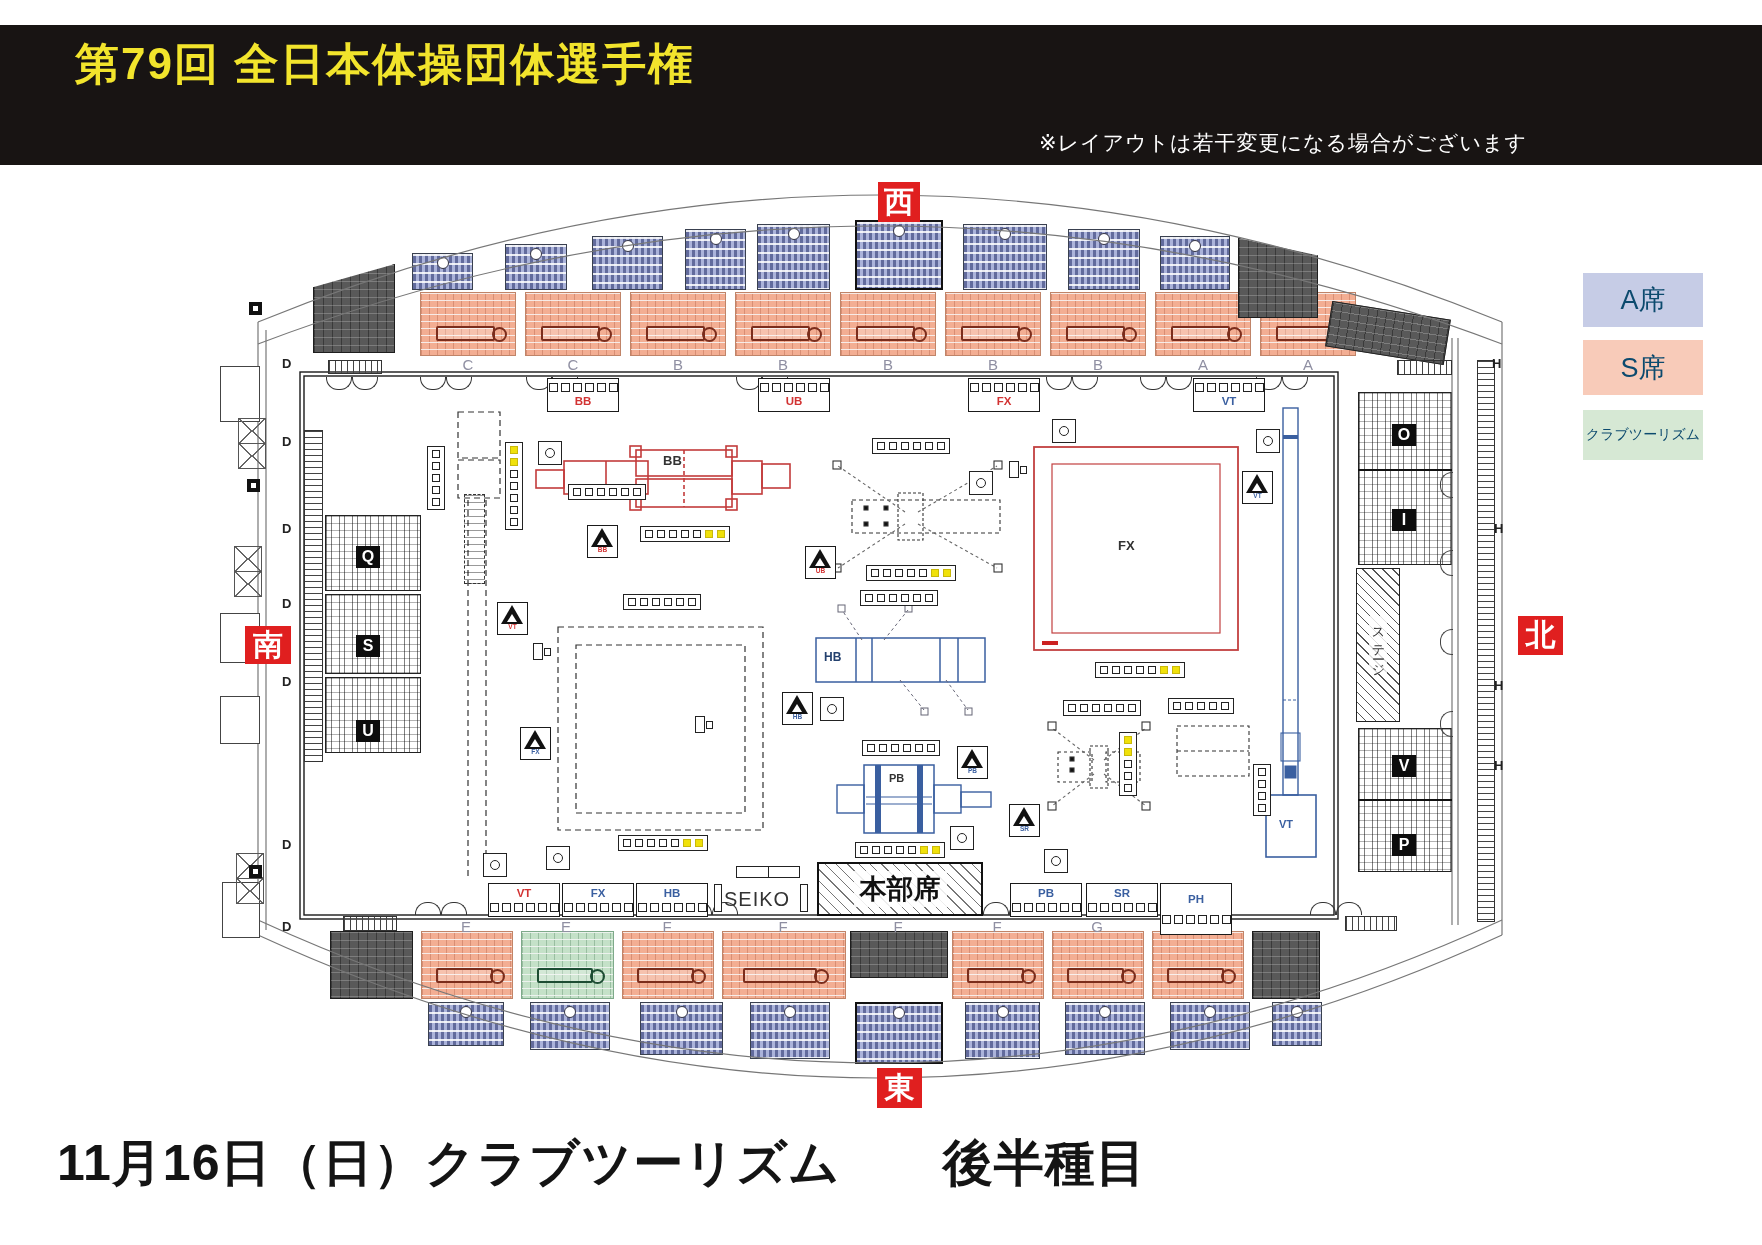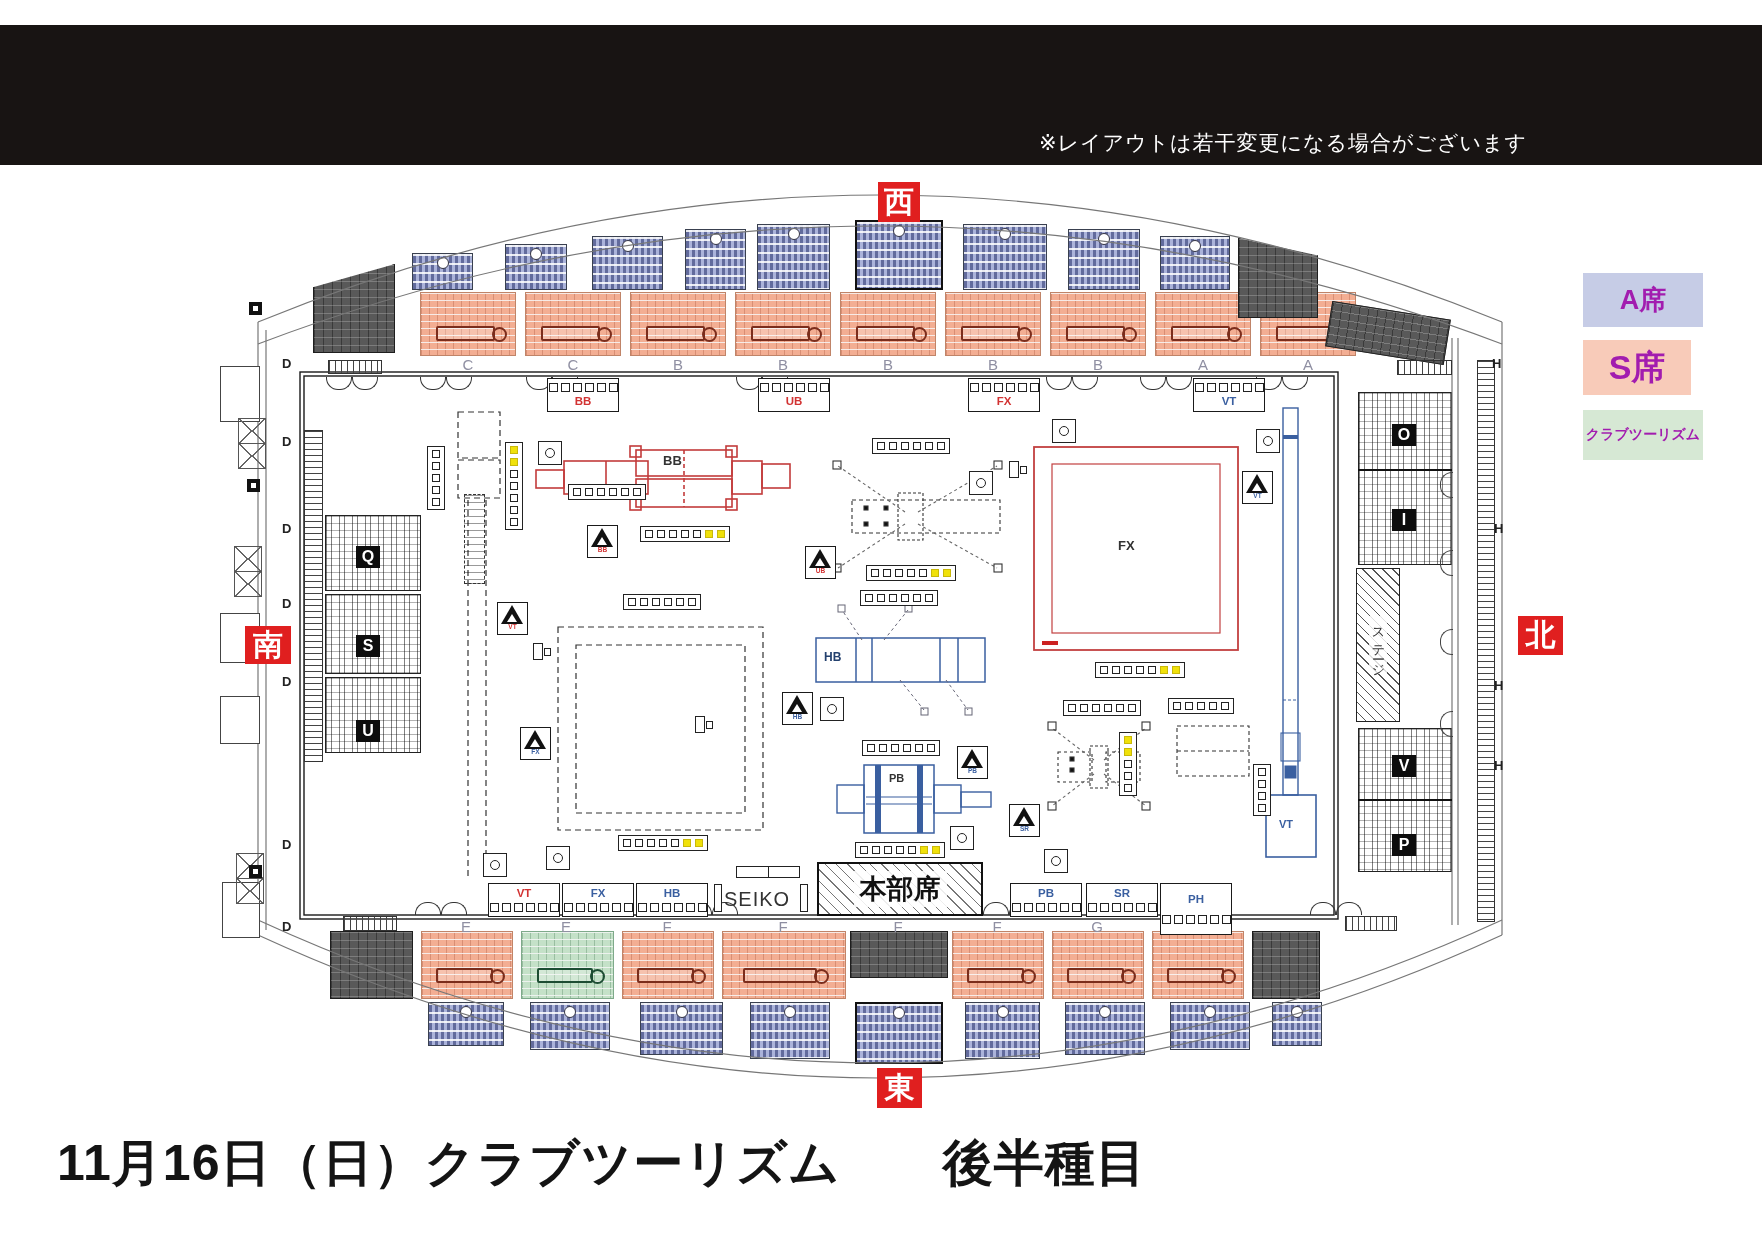--- a/index.html
+++ b/index.html
@@ -7,21 +7,21 @@
        font-family:"Liberation Sans","DejaVu Sans",sans-serif;}
   
   .banner{position:absolute;left:0;top:25px;width:1762px;height:140px;background:#181413;}
   .title{position:absolute;left:75px;color:#f2e42c;font-size:44px;font-weight:bold;letter-spacing:2px;white-space:nowrap;}
   .title.l1{top:10px;} .title.l2{top:66px;}
   .note{position:absolute;right:235px;bottom:8px;color:#ffffff;font-size:21px;letter-spacing:1px;}
   
   .caption{position:absolute;left:57px;top:1130px;font-size:50px;font-weight:bold;color:#141414;letter-spacing:1px;white-space:nowrap;}
   .dir{position:absolute;background:#e01f1f;color:#fff;display:flex;align-items:center;justify-content:center;
        font-size:30px;font-weight:bold;z-index:30;}
-  .legend-item{position:absolute;left:1583px;width:120px;display:flex;align-items:center;justify-content:center;color:#a21caf;z-index:30;font-weight:bold;}
+  .legend-item{position:absolute;left:1583px;width:120px;display:flex;align-items:center;justify-content:center;color:#0c4a6e;z-index:30;}
   
   .sec{position:absolute;box-sizing:border-box;}
   .sec-salmon{background:#f3ae93;border:1px solid #c08468;
     background-image:repeating-linear-gradient(rgba(255,255,255,.85) 0 1px,transparent 1px 7px),
       repeating-linear-gradient(90deg,rgba(146,60,36,.28) 0 1px,transparent 1px 8px),
       repeating-linear-gradient(rgba(146,60,36,.45) 0 1px,transparent 1px 7px);}
   .sec-green{background:#c4e1c8;border:1px solid #7ea98a;
     background-image:repeating-linear-gradient(rgba(255,255,255,.85) 0 1px,transparent 1px 7px),
       repeating-linear-gradient(90deg,rgba(25,85,45,.25) 0 1px,transparent 1px 8px),
       repeating-linear-gradient(rgba(25,85,45,.4) 0 1px,transparent 1px 7px);}
@@ -93,20 +93,21 @@
   .al-pb{left:889px;top:772px;font-size:11px;}
   .al-vt{left:1279px;top:818px;font-size:11px;color:#3a5fa0;}
   svg.lines{position:absolute;left:0;top:0;z-index:1;pointer-events:none;}
 </style>
 </head>
 <body>
 
 <div id="app">
 
   <div class="banner">
+    <div class="title l1">第79回 全日本体操団体選手権</div>
     <div class="note">※レイアウトは若干変更になる場合がございます</div>
   </div>
 
   <div id="plan" style="position:absolute;left:0;top:0;width:1762px;height:1245px;">
 
     <svg class="lines" width="1762" height="1245" viewBox="0 0 1762 1245">
 
       <g stroke="#777" stroke-width="1.2" fill="none">
         <path d="M 258,322 Q 880,68 1502,322"></path>
         <path d="M 258,344 Q 880,108 1502,344"></path>
@@ -712,18 +713,18 @@
       <div class="cam" style="left: 483px; top: 853px;"></div>
       <div class="cam" style="left: 546px; top: 846px;"></div>
       <div class="mic" style="left: 533px; top: 643px;"></div>
       <div class="mic" style="left: 1009px; top: 461px;"></div>
       <div class="mic" style="left: 695px; top: 716px;"></div>
       <div class="dir" style="left: 878px; top: 182px; width: 42px; height: 40px;">西</div>
       <div class="dir" style="left: 245px; top: 626px; width: 46px; height: 38px;">南</div>
       <div class="dir" style="left: 1518px; top: 616px; width: 45px; height: 39px;">北</div>
       <div class="dir" style="left: 877px; top: 1068px; width: 45px; height: 40px;">東</div>
       <div class="legend-item" style="left: 1583px; top: 273px; width: 120px; height: 54px; background: rgb(198, 204, 230); font-size: 27px;">A席</div>
-      <div class="legend-item" style="left: 1583px; top: 340px; width: 108px; height: 55px; background: rgb(248, 203, 185); font-size: 34px;">S席</div>
+      <div class="legend-item" style="left: 1583px; top: 340px; width: 120px; height: 55px; background: rgb(248, 203, 185); font-size: 27px;">S席</div>
       <div class="legend-item" style="left: 1583px; top: 410px; width: 120px; height: 50px; background: rgb(214, 232, 212); font-size: 14px;">クラブツーリズム</div>
     </div>
 
   <div class="caption">11月16日（日）クラブツーリズム　　後半種目</div>
 </div>
 
 </body></html>

